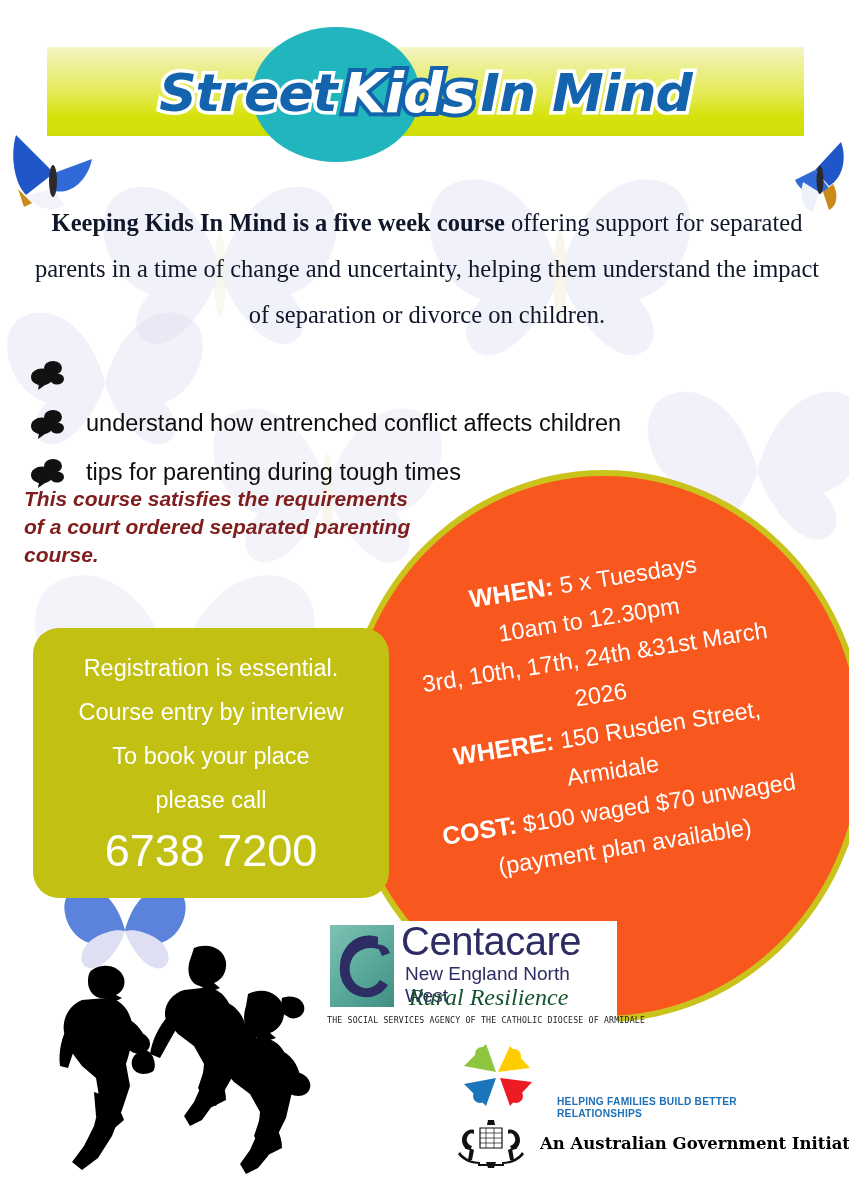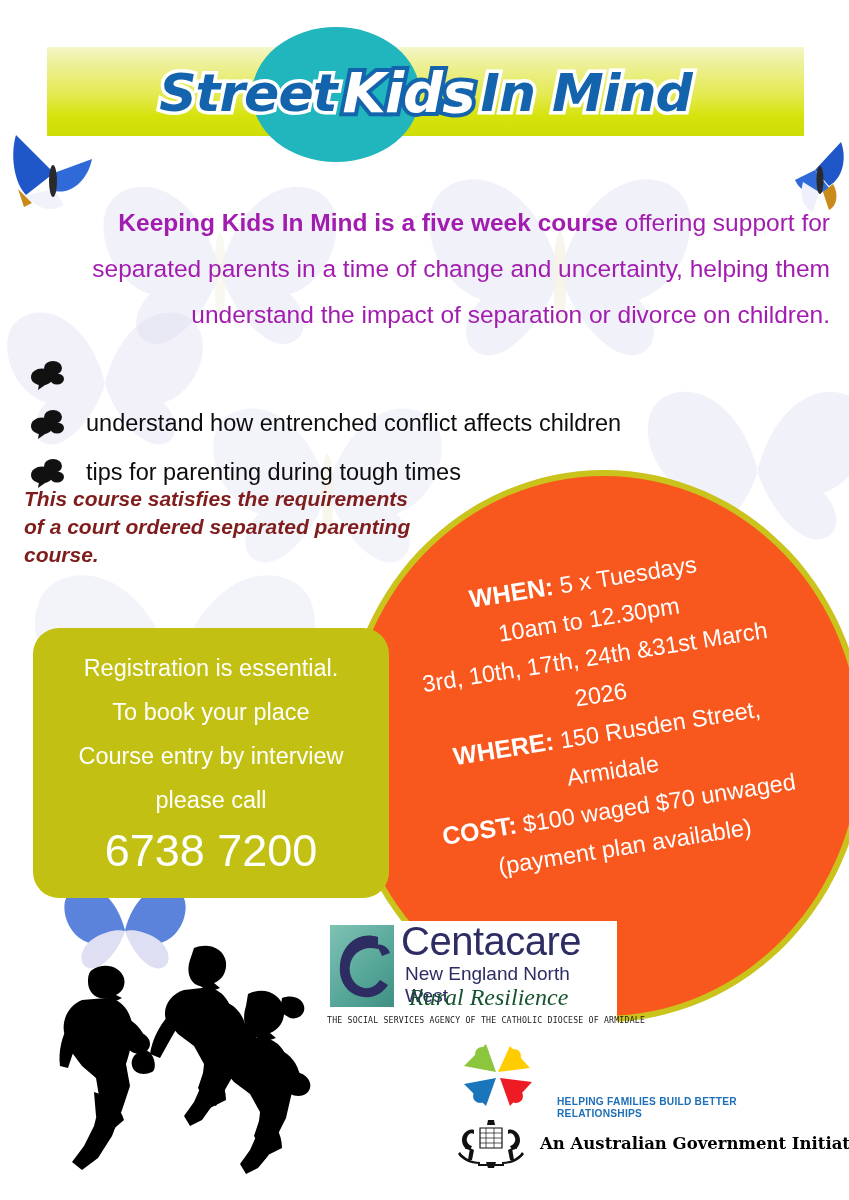--- a/index.html
+++ b/index.html
@@ -55,23 +55,23 @@
   }
 
   
   .bfly-tl{position:absolute;left:6px;top:133px;z-index:6;}
   .bfly-tr{position:absolute;left:789px;top:136px;z-index:6;}
 
   
   .intro{
     position:absolute;left:24px;top:200px;width:806px;
     z-index:7;
-    font-family:Liberation Sans, sans-serif;
-    font-size:24.5px;line-height:46px;color:#a21caf;
-    text-align:right;
+    font-family:Liberation Serif, serif;
+    font-size:24.5px;line-height:46px;color:#0f172a;
+    text-align:center;
   }
   .intro b{font-weight:bold;}
 
   .bullets{position:absolute;left:24px;top:352px;width:720px;z-index:7;}
   .bullet-row{display:flex;align-items:center;height:46px;margin-bottom:3px;}
   .bullet-icon{width:56px;flex:0 0 56px;display:flex;align-items:center;justify-content:flex-start;padding-left:6px;}
   .bullet-text{
     font-family:"Liberation Sans", sans-serif;
     font-size:23.5px;color:#0d0d0d;line-height:1.1;
   }
@@ -343,22 +343,22 @@
     <span class="ln">3rd, 10th, 17th, 24th &amp;31st March</span>
     <span class="ln">2026</span>
     <span class="ln"><span class="lbl">WHERE:</span> <span>150 Rusden Street,</span></span>
     <span class="ln">Armidale</span>
     <span class="ln"><span class="lbl">COST:</span> <span>$100 waged $70 unwaged</span></span>
     <span class="ln">(payment plan available)</span>
   </div>
 
   <div class="yellow-box">
     <div class="rline">Registration is essential.</div>
+    <div class="rline">Course entry by interview</div>
     <div class="rline">To book your place</div>
-    <div class="rline">Course entry by interview</div>
     <div class="rline">please call</div>
     <div class="phone">6738 7200</div>
   </div>
 
   <div class="kids">
     <svg width="280" height="250" viewBox="0 0 280 250">
       <g fill="#000000">
 
         <path d="M58 30 C70 22 86 26 90 38 C92 46 88 52 82 55 L88 58 L80 62 L72 58 C62 60 54 52 54 42 C54 36 55 32 58 30Z"></path>
         <path d="M72 58 C86 58 96 70 98 84 C100 96 96 112 92 124 L96 146 L88 170 L78 196 L64 218 L48 230 L38 222 L50 206 L60 186 L66 162 L62 138 L48 126 L36 110 L30 92 C28 80 34 66 48 60Z"></path>

